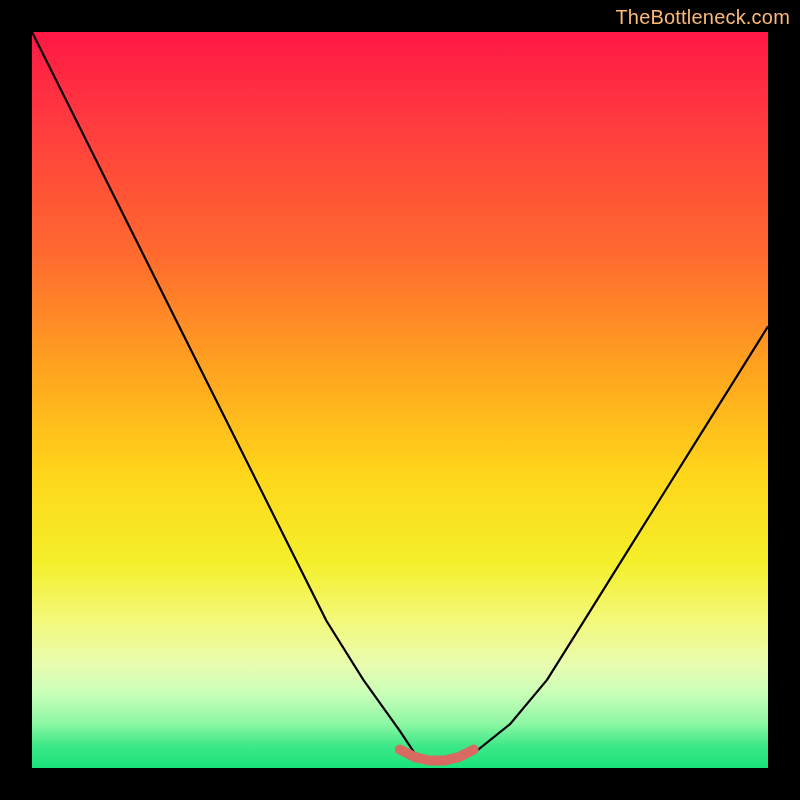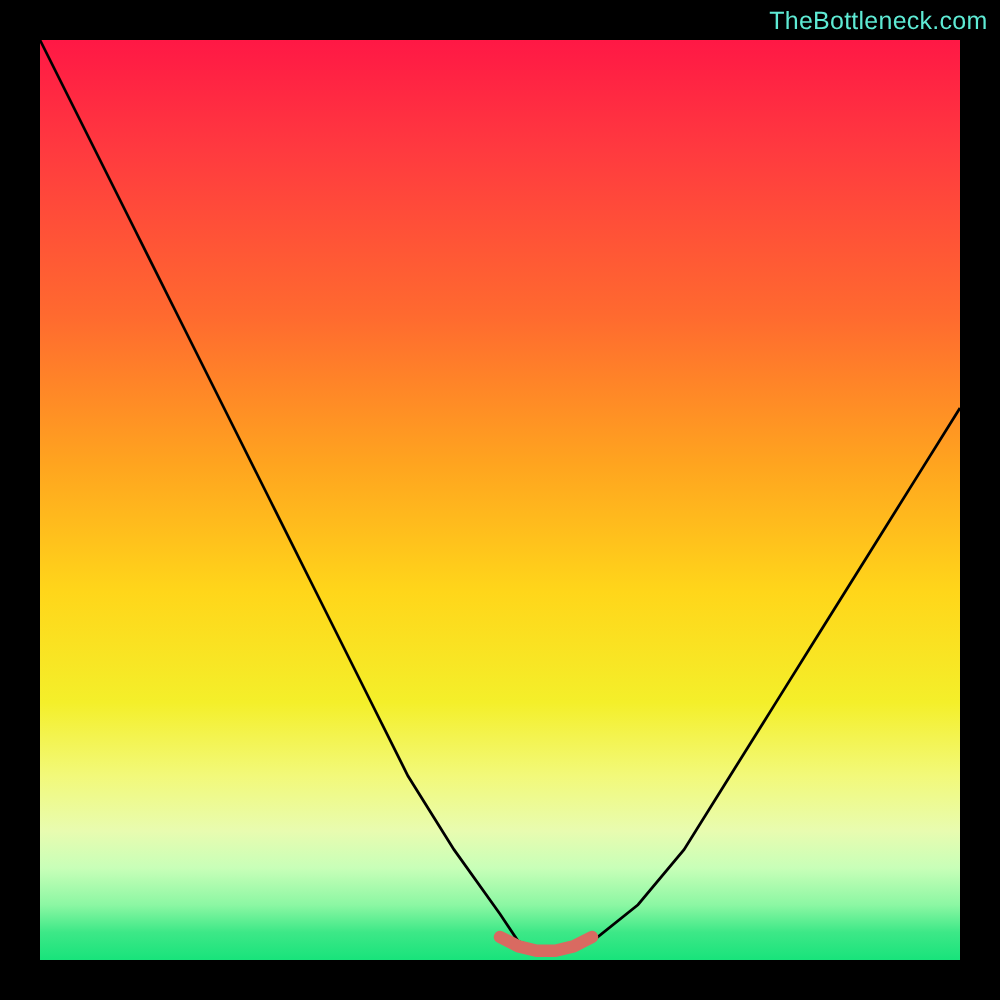--- a/index.html
+++ b/index.html
@@ -44,21 +44,21 @@
     left: 0;
     top: 0;
     width: 736px;
     height: 736px;
     overflow: visible;
   }
   .watermark {
     position: absolute;
     top: 6px;
     right: 10px;
-    color: #5eead4;
+    color: #fdba74;
     font-size: 20px;
     font-weight: 500;
     letter-spacing: 0.2px;
     user-select: none;
   }
 </style>
 </head>
 <body>
 
 <div class="frame">

